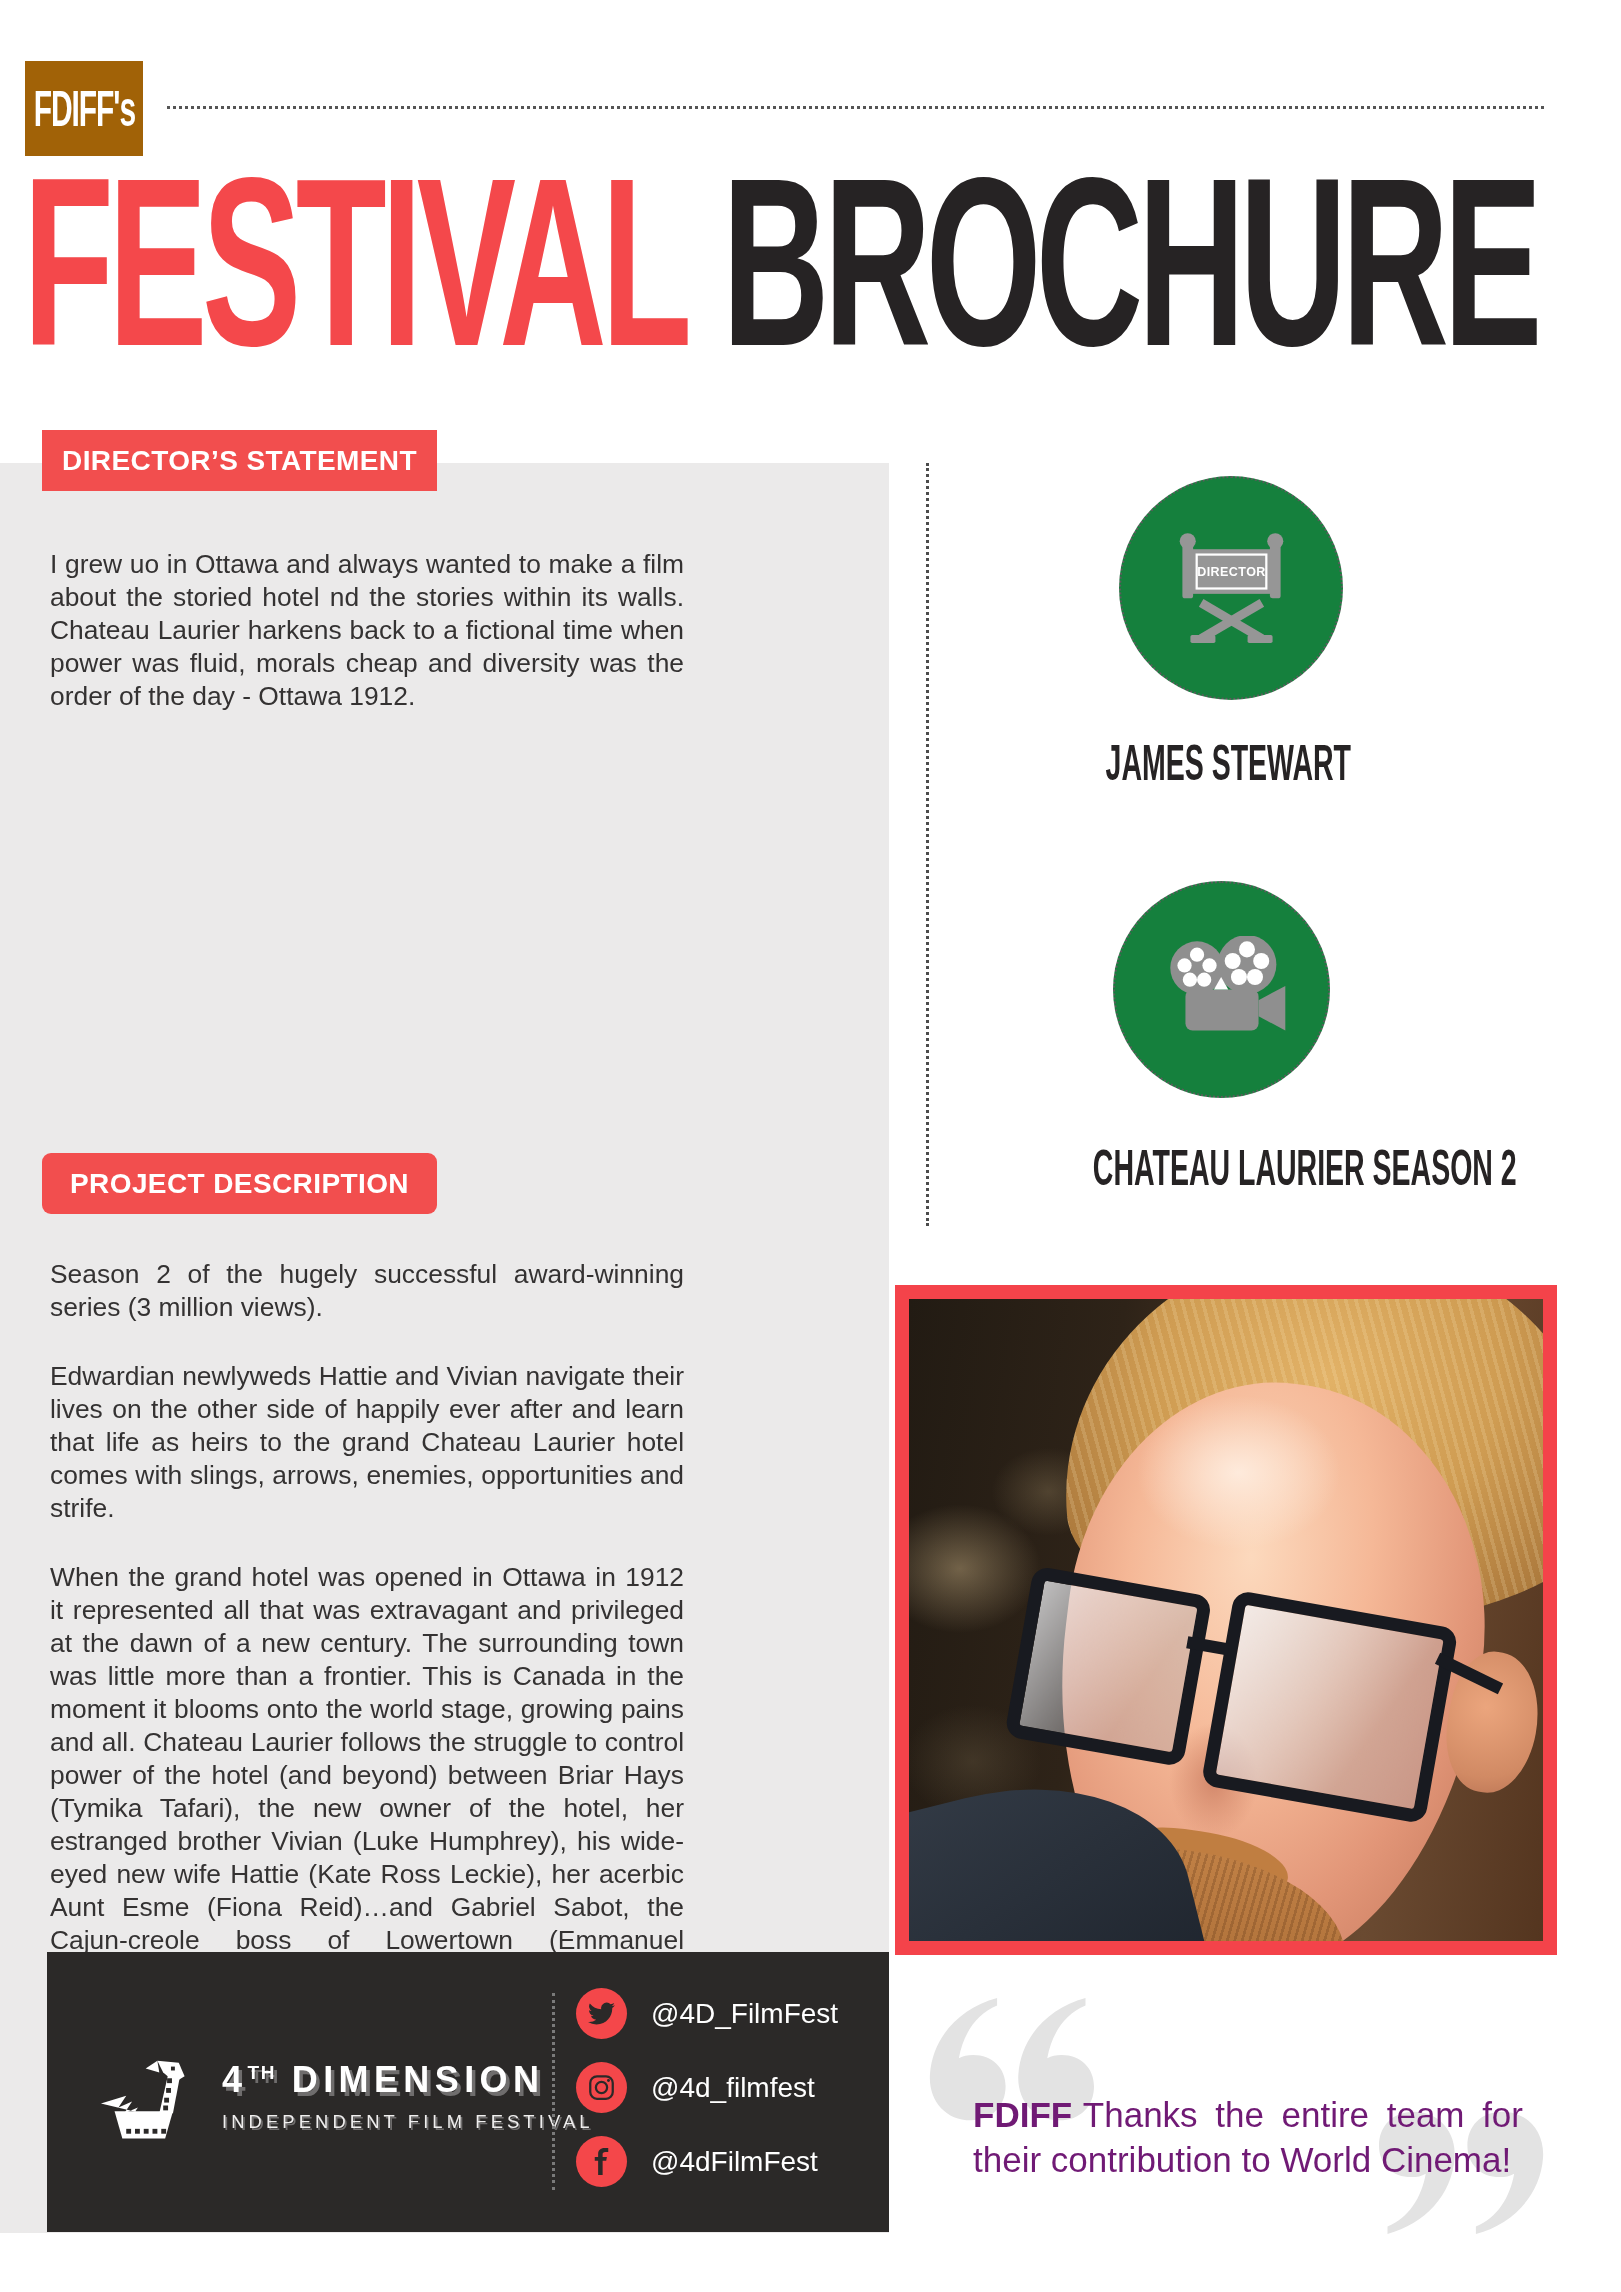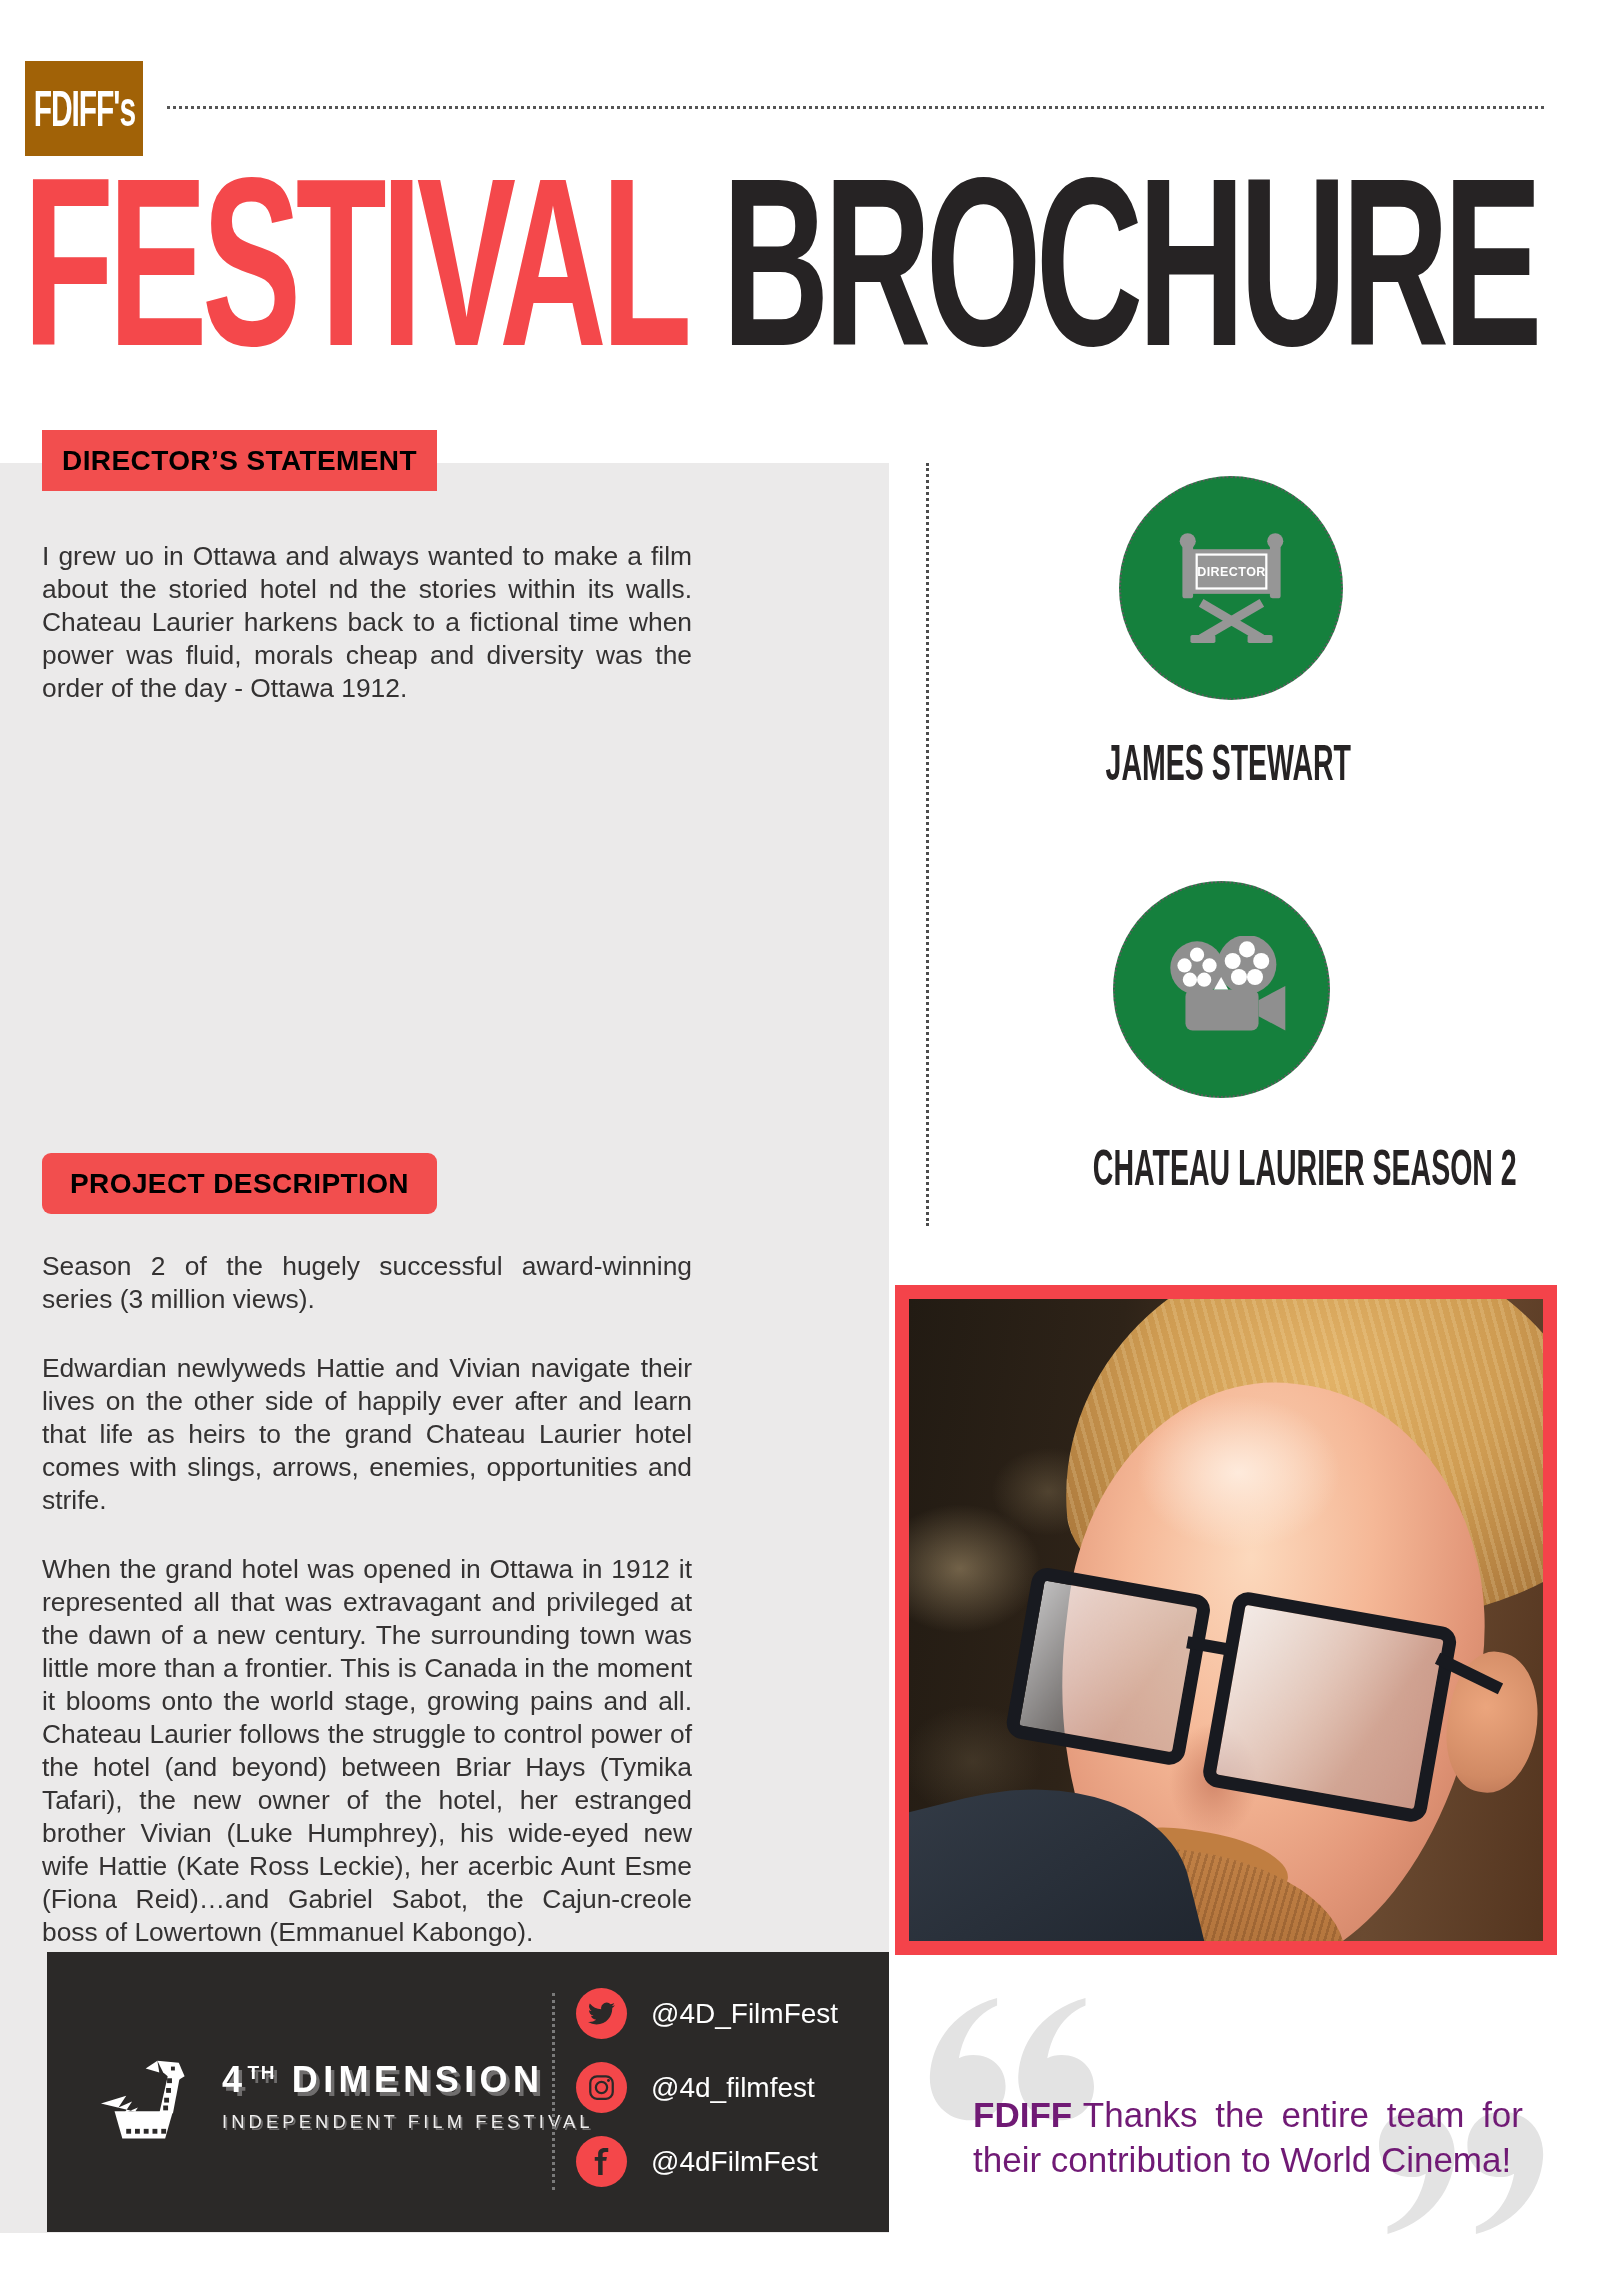--- a/index.html
+++ b/index.html
@@ -15,27 +15,27 @@
         border-top:3.6px dotted #555;}
   .main-title{position:absolute;left:23px;top:142px;white-space:nowrap;
         font-weight:bold;font-size:240px;line-height:1;letter-spacing:-9px;
         transform:scaleX(.62);transform-origin:left top;}
   .main-title .w1{color:#f4484b;}
   .main-title .w2{color:#262324;margin-left:57px;}
 
   
   .left-panel{position:absolute;left:0;top:463px;width:889px;height:1770px;background:#ebeaea;}
   .banner{position:absolute;left:42px;width:395px;height:61px;background:#f24e4e;
-        color:#000000;font-weight:bold;font-size:28px;display:flex;align-items:center;
+        color:#ffffff;font-weight:bold;font-size:28px;display:flex;align-items:center;
         justify-content:center;letter-spacing:0.4px;}
   .banner.director{top:430px;}
   .banner.project{top:1153px;border-radius:9px;}
   .copy{position:absolute;left:42px;width:650px;font-size:26.4px;line-height:33px;
         text-align:justify;color:#343232;}
-  .copy p{margin:0;}
+  .copy p{margin:8px;}
   .copy p + p{margin-top:36px;}
   .statement{top:540px;}
   .project-copy{top:1250px;}
 
   
   .v-dotted{position:absolute;left:926px;top:463px;height:763px;width:0;
         border-left:3.6px dotted #4b4b4b;}
   .profile-circle{position:absolute;border:2.7px dotted #5c5c5c;border-radius:50%;
         display:flex;align-items:center;justify-content:center;background:#15803d;}
   .circle-director{left:1119px;top:476px;width:220px;height:220px;}

